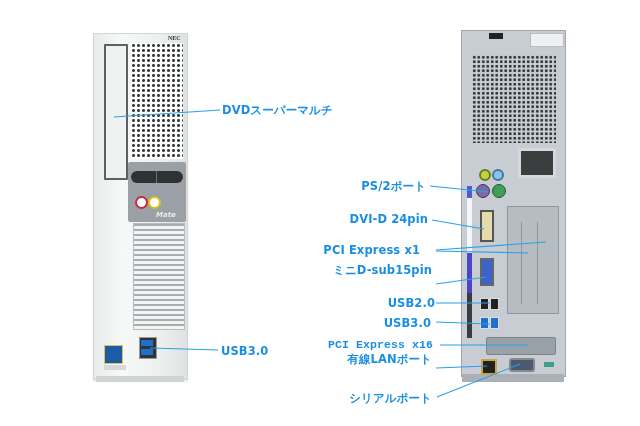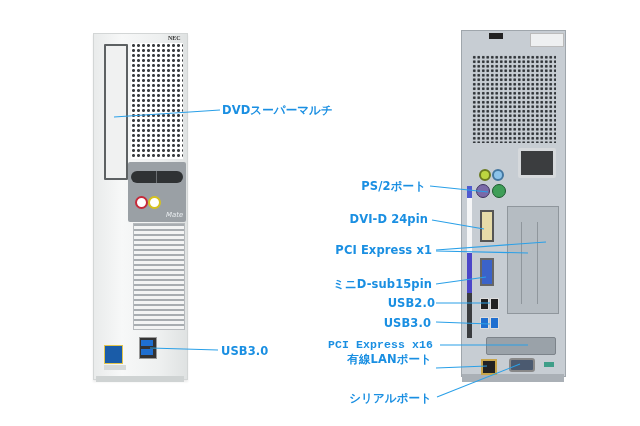--- a/index.html
+++ b/index.html
@@ -17,21 +17,21 @@
   .mesh { left:131px; top:43px; width:52px; height:116px;
           background-color:#ffffff;
           background-image:radial-gradient(circle, #3a3d40 1.3px, transparent 1.6px);
           background-size:5px 5px; }
   .brand { left:168px; top:35px; font-size:6px; font-weight:bold; color:#333; font-family:"Liberation Serif", serif; }
   .io-panel { left:128px; top:162px; width:58px; height:60px; background:#9aa0a5; border-radius:2px; }
   .btn-bar { left:131px; top:171px; width:52px; height:12px; background:#2f3234; border-radius:6px; }
   .btn-split { left:156px; top:171px; width:1px; height:12px; background:#6b6f72; }
   .jack { width:9px; height:9px; border-radius:50%; border:2px solid #c52a3a; background:#fff; }
   .jack.y { border-color:#d6c21e; }
-  .mate { left:166px; top:211px; color:#e9edf0; font-size:7px; font-weight:normal; font-style:italic; }
+  .mate { left:156px; top:211px; color:#e9edf0; font-size:7px; font-weight:bold; font-style:italic; }
   .grille { left:133px; top:223px; width:50px; height:105px;
             background:repeating-linear-gradient(180deg,#a8adb1 0 2px,#f3f4f4 2px 5px);
             border:1px solid #b6babd; }
   .usb-front { left:139px; top:337px; width:16px; height:20px; background:#333; border:1px solid #999; }
   .usb-slot { left:141px; width:12px; height:6px; background:#1f6fd0; }
   .intel { left:104px; top:345px; width:17px; height:17px; background:#1a5ca8; border:1px solid #e3c54c; }
   .model-tag { left:104px; top:365px; width:22px; height:5px; background:#d6d9d9; }
 
   
   .rear { left:461px; top:30px; width:103px; height:345px; background:#c7cdd3; border:1px solid #9fa6ac; }
@@ -127,19 +127,19 @@
     <line x1="436" y1="368" x2="487" y2="366"></line>
     <line x1="437" y1="397" x2="520" y2="364"></line>
   </g>
 </svg>
 
 <div class="label" style="left:222px;top:103px;text-align:center;">DVDスーパーマルチ</div>
 <div class="label" style="left:221px;top:344px;">USB3.0</div>
 
 <div class="label r" style="right:214px;top:179px;">PS/2ポート</div>
 <div class="label r" style="right:212px;top:212px;">DVI-D 24pin</div>
-<div class="label r" style="right:208px;top:243px;">PCI Express x1</div>
-<div class="label r" style="right:208px;top:277px;">ミニD-sub15pin</div>
+<div class="label r" style="right:220px;top:243px;">PCI Express x1</div>
+<div class="label r" style="right:208px;top:263px;">ミニD-sub15pin</div>
 <div class="label r" style="right:205px;top:296px;">USB2.0</div>
 <div class="label r" style="right:209px;top:316px;">USB3.0</div>
 <div class="label r" style="right:207px;top:338px;font-family:Liberation Mono, monospace;">PCI Express x16</div>
 <div class="label r" style="right:208px;top:352px;">有線LANポート</div>
 <div class="label r" style="right:208px;top:391px;font-family:Liberation Serif, serif;">シリアルポート</div>
 
 </body></html>

